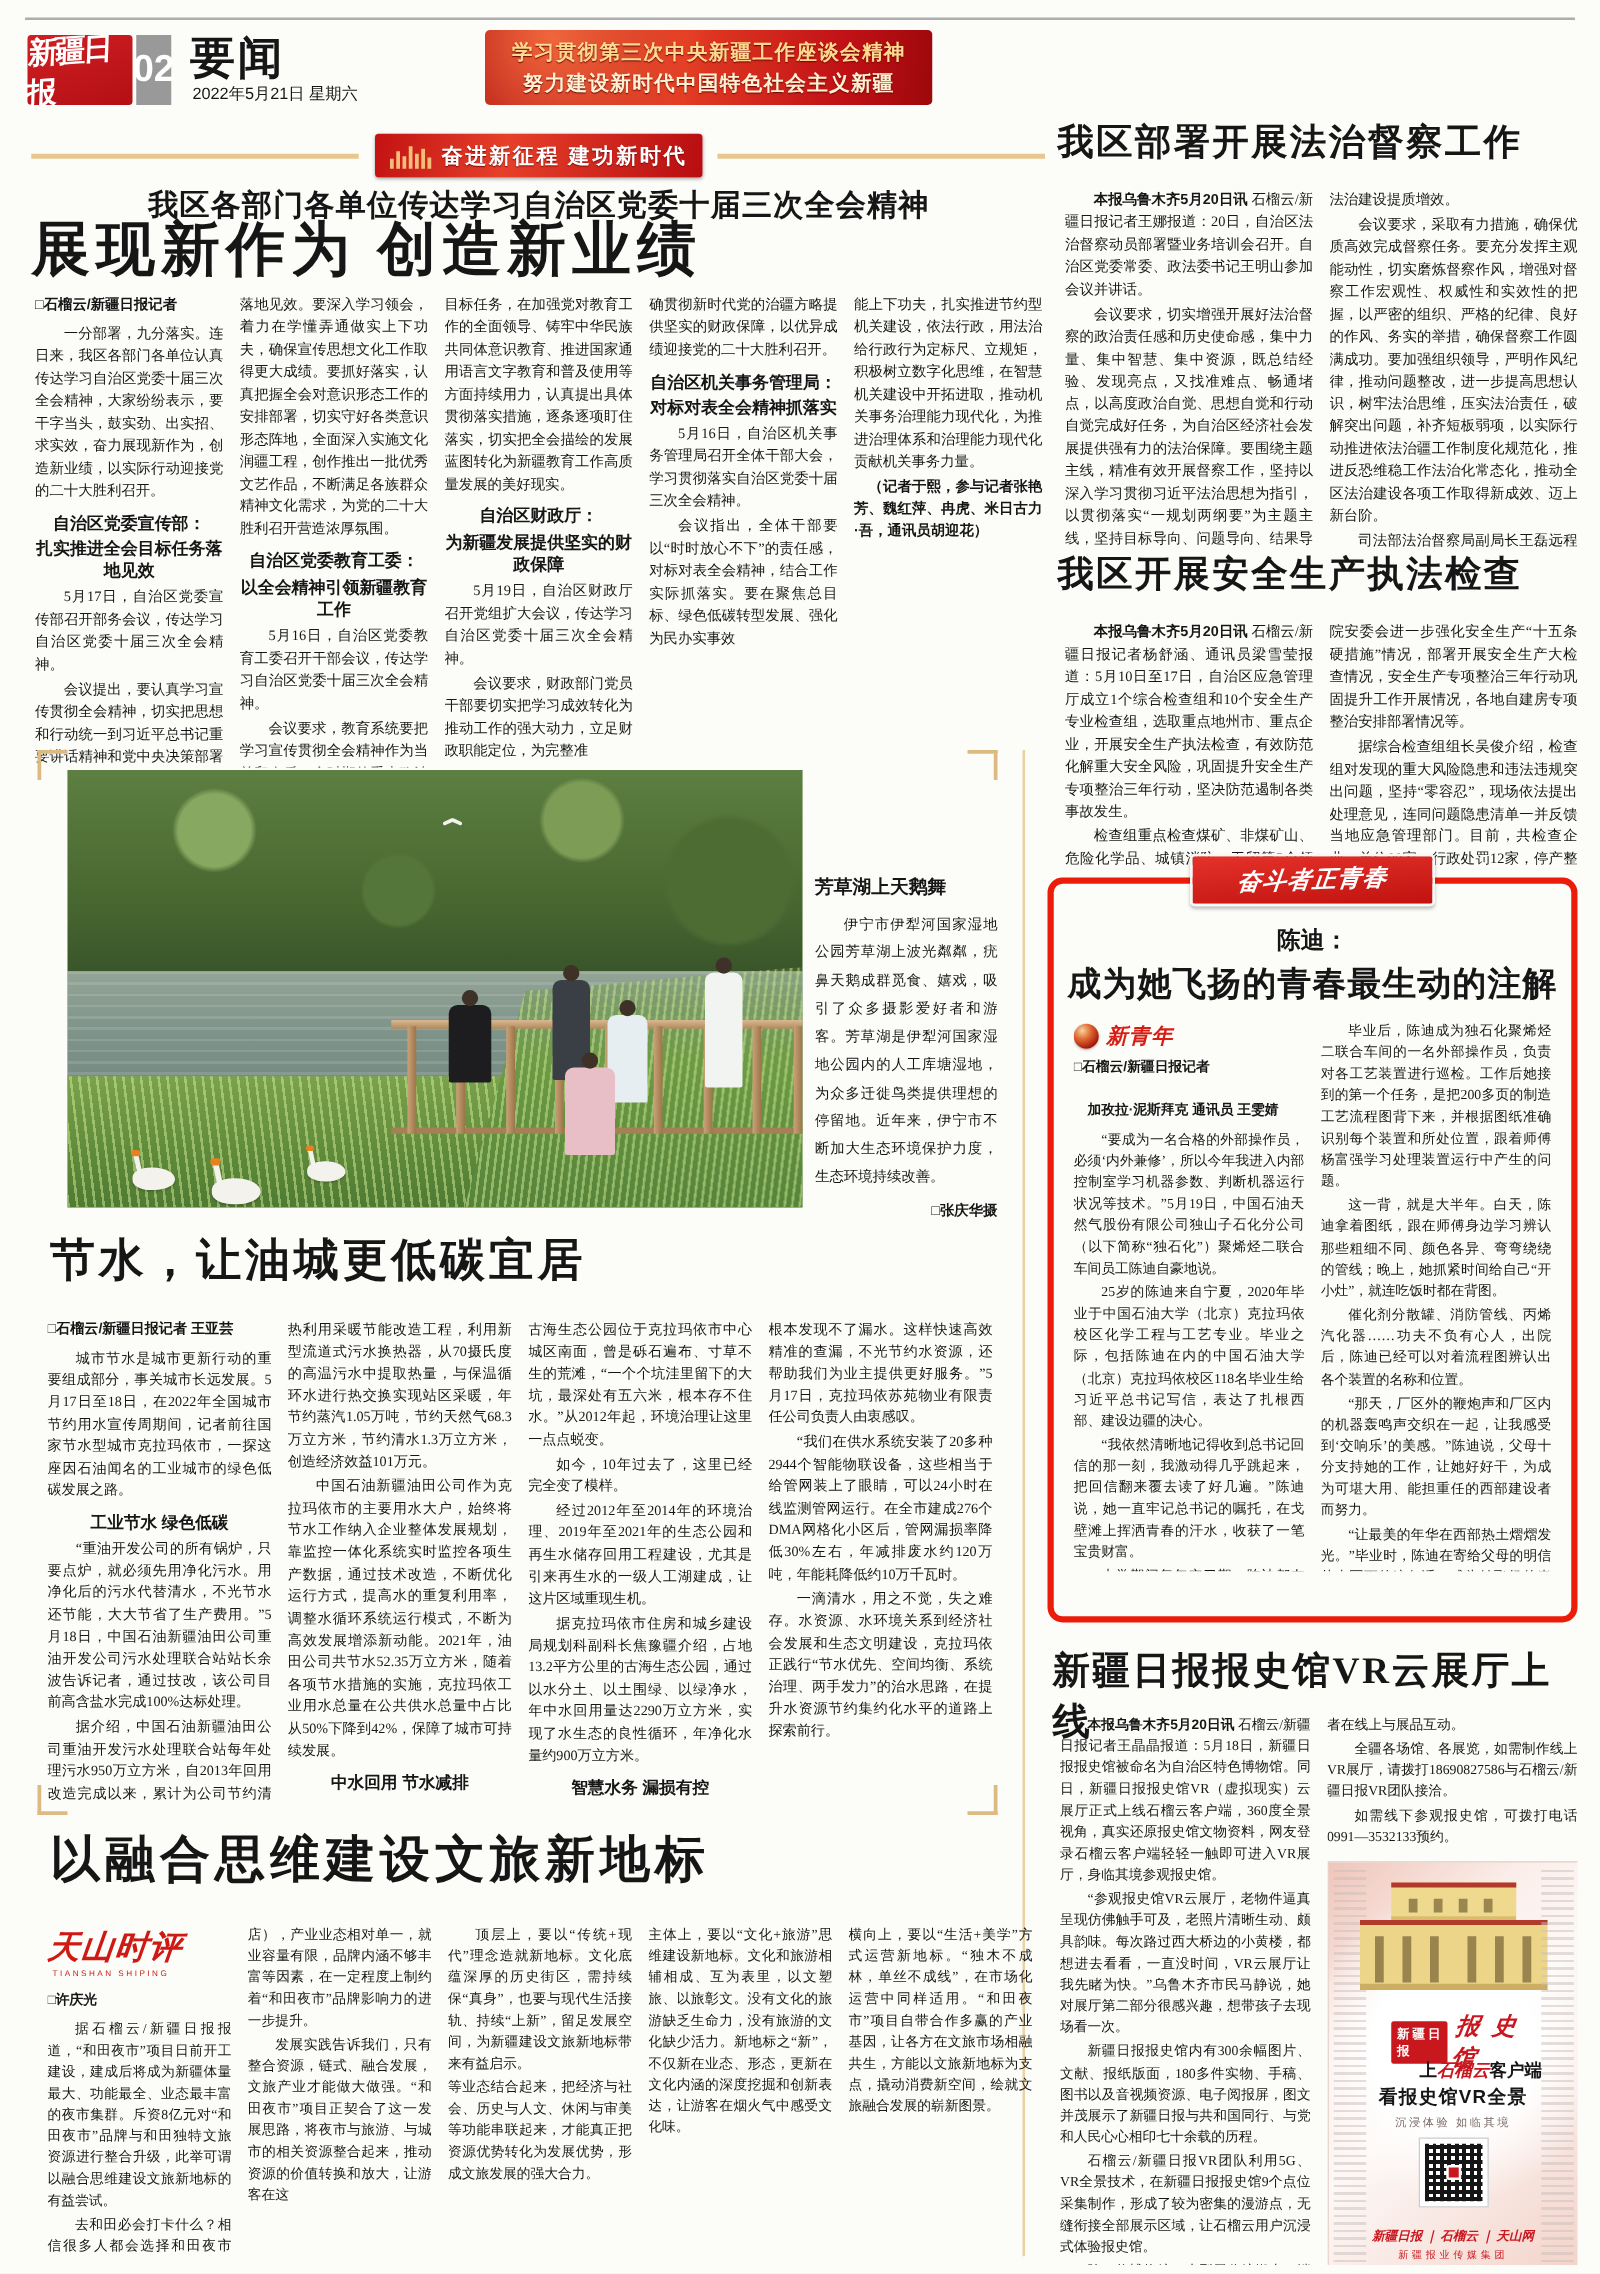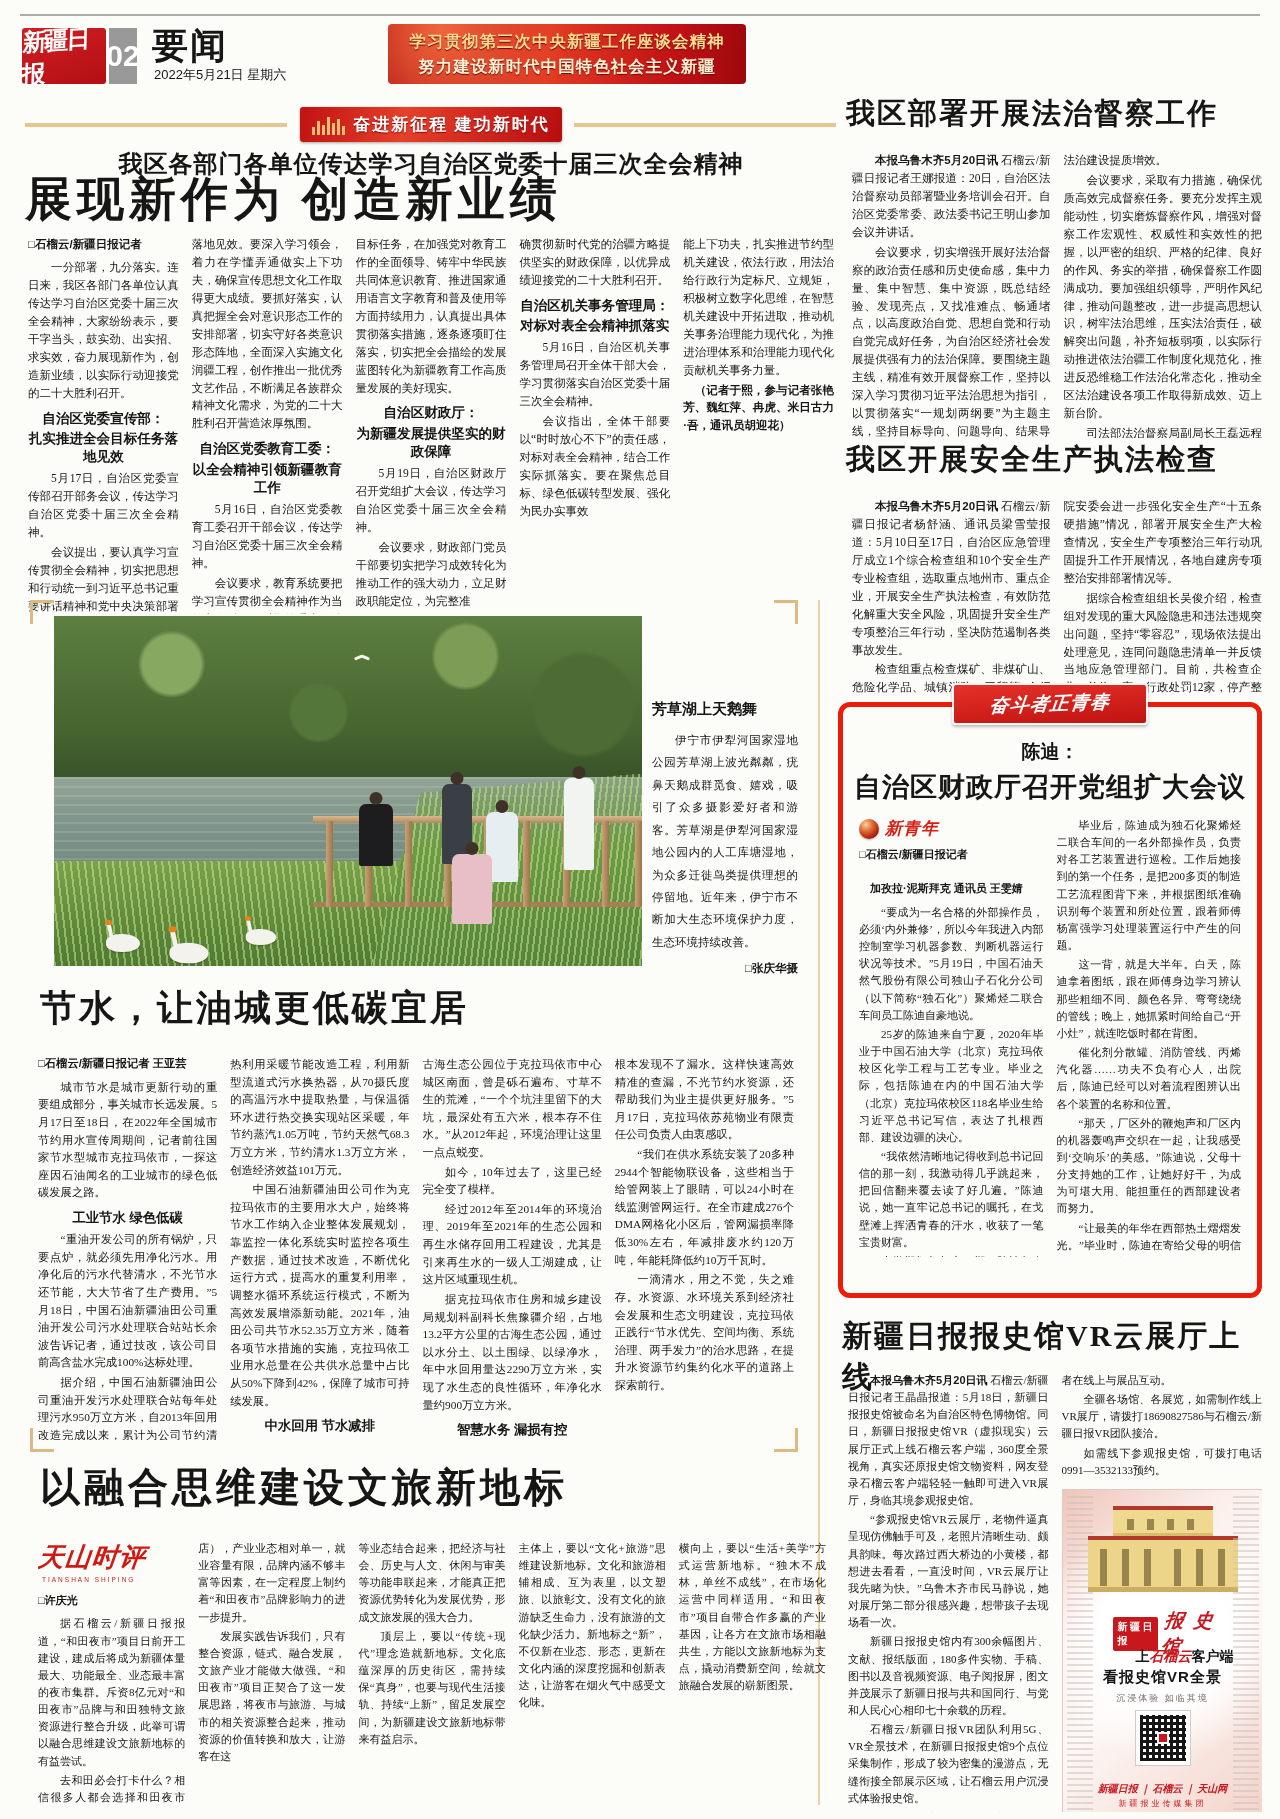--- a/index.html
+++ b/index.html
@@ -293,21 +293,21 @@
         <div class="seg seg-p">“我们在供水系统安装了20多种2944个智能物联设备，这些相当于给管网装上了眼睛，可以24小时在线监测管网运行。在全市建成276个DMA网格化小区后，管网漏损率降低30%左右，年减排废水约120万吨，年能耗降低约10万千瓦时。</div>
         <div class="seg seg-p">一滴清水，用之不觉，失之难存。水资源、水环境关系到经济社会发展和生态文明建设，克拉玛依正践行“节水优先、空间均衡、系统治理、两手发力”的治水思路，在提升水资源节约集约化水平的道路上探索前行。</div>
       </div>
   </div>
 
   <div class="youth-box">
     <div class="youth-banner">
         <span>奋斗者正青春</span>
       </div>
     <div class="youth-kicker">陈迪：</div>
-    <div class="youth-headline">自治区财政厅召开党组扩大会议</div>
+    <div class="youth-headline">成为她飞扬的青春最生动的注解</div>
     <div class="youth-cols">
       <div class="col">
         <div class="nq-logo">
           <span class="nq-ball"></span>
           <span class="nq-text">新青年</span>
         </div>
         <div class="seg seg-byline">
           <div>□石榴云/新疆日报记者</div>
           <div style="text-indent:1em;margin-top:19px;">加孜拉·泥斯拜克  通讯员  王雯婧</div>
         </div>
@@ -337,22 +337,22 @@
           <div class="seg seg-byline">□许庆光</div>
           <div class="seg seg-p">据石榴云/新疆日报报道，“和田夜市”项目日前开工建设，建成后将成为新疆体量最大、功能最全、业态最丰富的夜市集群。斥资8亿元对“和田夜市”品牌与和田独特文旅资源进行整合升级，此举可谓以融合思维建设文旅新地标的有益尝试。</div>
           <div class="seg seg-p">去和田必会打卡什么？相信很多人都会选择和田夜市（环湖</div>
         </div>
     </div>
     <div class="col">
         <div class="seg seg-pc">店），产业业态相对单一，就业容量有限，品牌内涵不够丰富等因素，在一定程度上制约着“和田夜市”品牌影响力的进一步提升。</div>
         <div class="seg seg-p">发展实践告诉我们，只有整合资源，链式、融合发展，文旅产业才能做大做强。“和田夜市”项目正契合了这一发展思路，将夜市与旅游、与城市的相关资源整合起来，推动资源的价值转换和放大，让游客在这</div>
       </div>
     <div class="col">
+        <div class="seg seg-p">顶层上，要以“传统+现代”理念造就新地标。文化底蕴深厚的历史街区，需持续保“真身”，也要与现代生活接轨、持续“上新”，留足发展空间，为新疆建设文旅新地标带来有益启示。</div>
         <div class="seg seg-pc">等业态结合起来，把经济与社会、历史与人文、休闲与审美等功能串联起来，才能真正把资源优势转化为发展优势，形成文旅发展的强大合力。</div>
-        <div class="seg seg-p">顶层上，要以“传统+现代”理念造就新地标。文化底蕴深厚的历史街区，需持续保“真身”，也要与现代生活接轨、持续“上新”，留足发展空间，为新疆建设文旅新地标带来有益启示。</div>
       </div>
     <div class="col">
         <div class="seg seg-pc">主体上，要以“文化+旅游”思维建设新地标。文化和旅游相辅相成、互为表里，以文塑旅、以旅彰文。没有文化的旅游缺乏生命力，没有旅游的文化缺少活力。新地标之“新”，不仅新在业态、形态，更新在文化内涵的深度挖掘和创新表达，让游客在烟火气中感受文化味。</div>
       </div>
     <div class="col">
         <div class="seg seg-pc">横向上，要以“生活+美学”方式运营新地标。“独木不成林，单丝不成线”，在市场化运营中同样适用。“和田夜市”项目自带合作多赢的产业基因，让各方在文旅市场相融共生，方能以文旅新地标为支点，撬动消费新空间，绘就文旅融合发展的崭新图景。</div>
       </div>
   </div>
 
   <div class="headline vr-headline">新疆日报报史馆VR云展厅上线</div>

